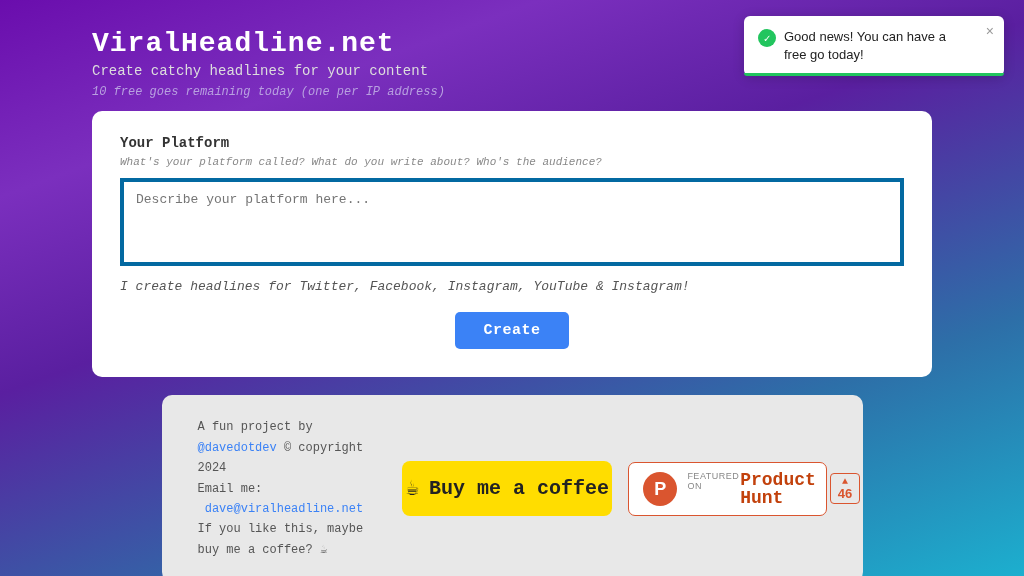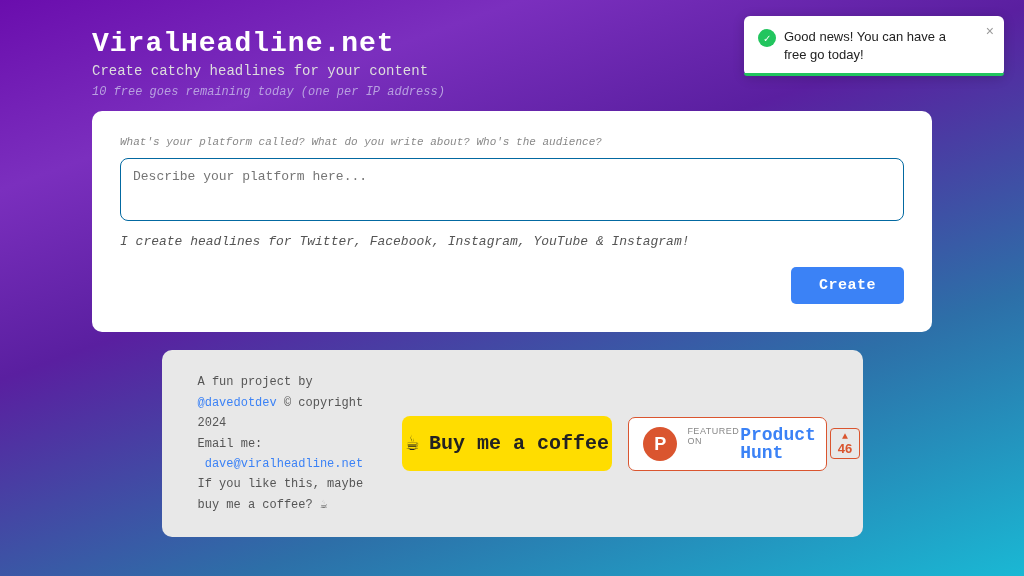--- a/index.html
+++ b/index.html
@@ -141,43 +141,43 @@
       font-size: 11px;
       color: #888;
       font-style: italic;
       margin-bottom: 8px;
       font-family: 'Courier New', Courier, monospace;
       line-height: 1.4;
     }
 
     .field-textarea {
       width: 100%;
-      height: 63px;
-      border: 1px solid #0369a1;
-      border-radius: 8px;
+      height: 88px;
+      border: 4px solid #0369a1;
+      border-radius: 0;
       padding: 10px 12px;
       font-size: 13px;
       font-family: 'Courier New', Courier, monospace;
       color: #555;
       resize: none;
       outline: none;
     }
 
     .tagline {
       font-size: 13px;
       color: #555;
       font-style: italic;
       margin-top: 8px;
       margin-bottom: 18px;
       font-family: 'Courier New', Courier, monospace;
     }
 
     .create-row {
       display: flex;
-      justify-content: flex-end;
+      justify-content: center;
     }
 
     .create-btn {
       background: #3b82f6;
       color: #fff;
       border: none;
       border-radius: 5px;
       padding: 10px 28px;
       font-size: 15px;
       font-family: 'Courier New', Courier, monospace;
@@ -276,21 +276,21 @@
       font-size: 9px;
       color: #888;
       font-family: Arial, sans-serif;
       text-transform: uppercase;
       letter-spacing: 0.5px;
     }
 
     .ph-name {
       font-size: 18px;
       font-weight: bold;
-      color: #3b82f6;
+      color: #c2410c;
       font-family: 'Courier New', Courier, monospace;
       line-height: 1;
     }
 
     .ph-upvote {
       display: flex;
       flex-direction: column;
       align-items: center;
       gap: 0px;
       border: 1.5px solid #da552f;
@@ -326,20 +326,21 @@
 <div class="header">
   <h1>ViralHeadline.net</h1>
   <div class="subtitle">Create catchy headlines for your content</div>
   <div class="free-count">10 free goes remaining today (one per IP address)</div>
 </div>
 
 <div class="main-card">
   <div class="fields-row">
 
     <div class="field-col">
+      <div class="field-label">Your Platform</div>
       <div class="field-hint">What's your platform called? What do you write about? Who's the audience?</div>
       <textarea class="field-textarea" placeholder="Describe your platform here..." style=""></textarea>
     </div>
 
   </div>
   <div class="tagline">I create headlines for Twitter, Facebook, Instagram, YouTube &amp; Instagram!</div>
   <div class="create-row">
     <button class="create-btn">Create</button>
   </div>
 </div>

